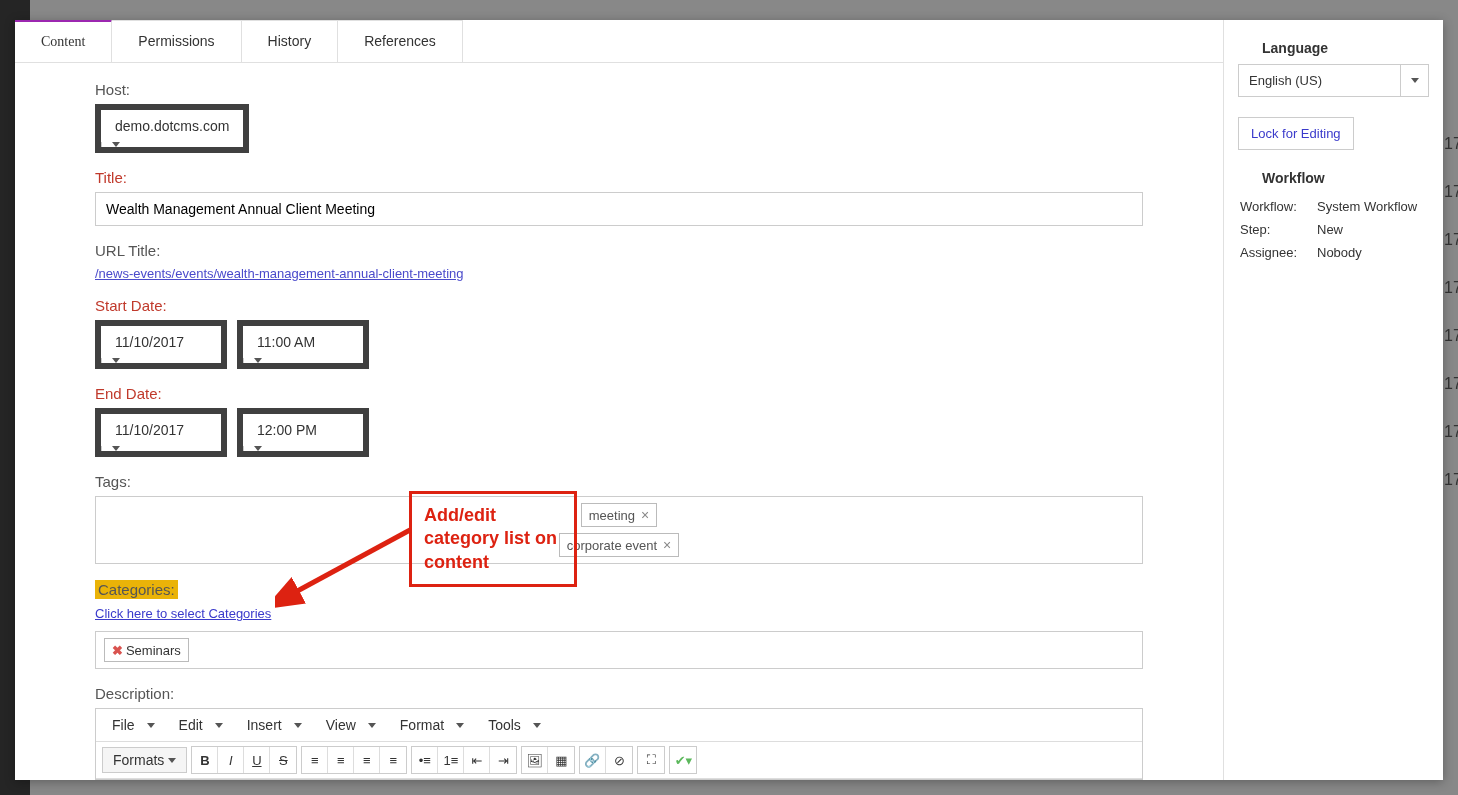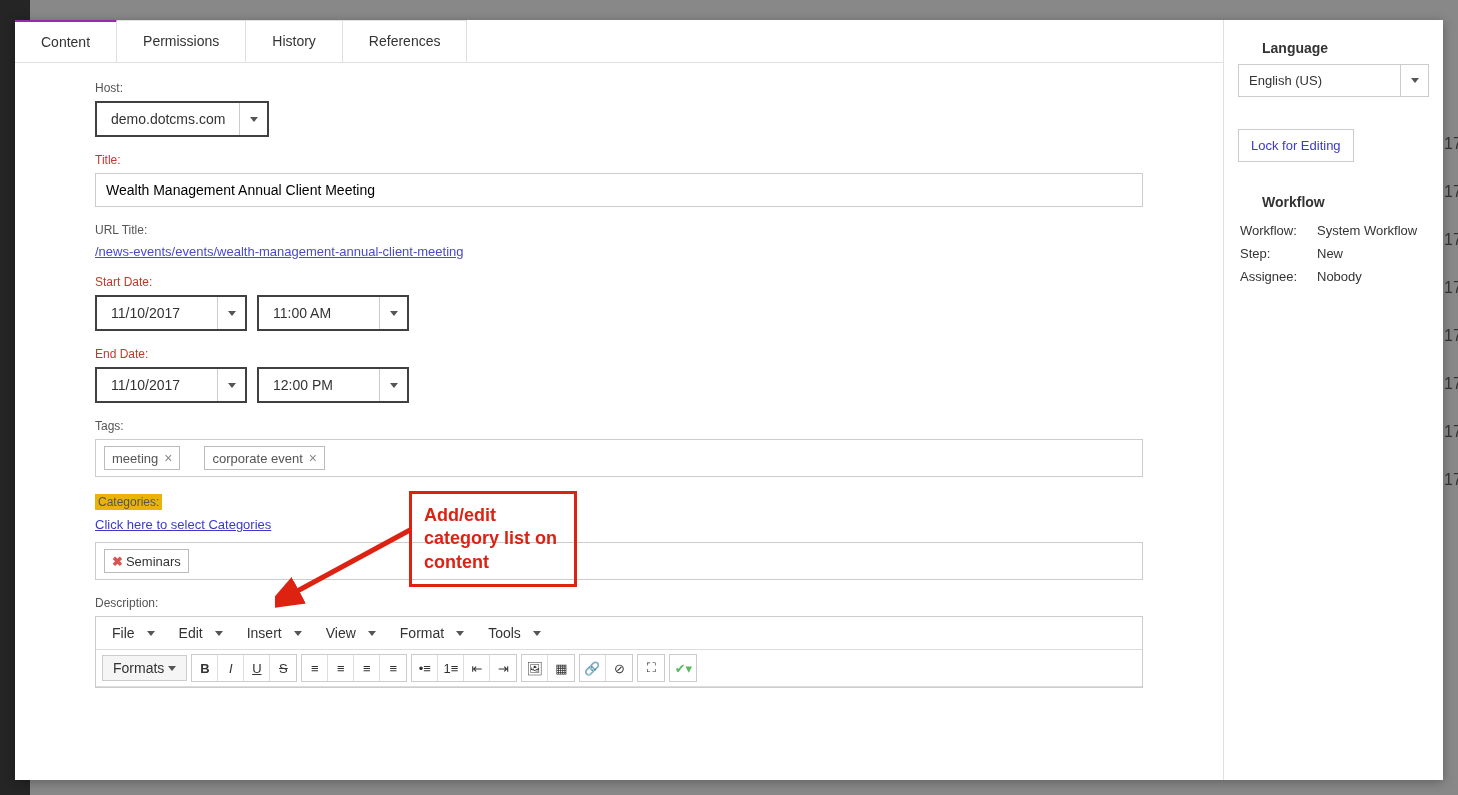--- a/index.html
+++ b/index.html
@@ -19,43 +19,43 @@
   .close-x::before { content: "✕"; }
 
   .modal-body { flex: 1; display: flex; overflow: hidden; }
 
   
   .left { flex: 1; overflow-y: auto; }
 
   
   .tabs { display: flex; border-bottom: 1px solid #e0e0e0; }
   .tab { padding: 12px 26px; border-right: 1px solid #e0e0e0; cursor: pointer; font-size: 14px; color: #333; background: #fff; }
-  .tab.active { border-top: 3px solid #9c27b0; border-right: 1px solid #e0e0e0; margin-top:-1px; font-weight: 500; }
+  .tab.active { border-top: 3px solid #9c27b0; border-right: 1px solid #e0e0e0; margin-top:-1px; font-weight: 500; font-family: Liberation Serif, serif; }
   .tab:not(.active) { border-top: 1px solid #e0e0e0; }
 
   
   .form { padding: 18px 80px 10px 80px; }
   .field { margin-bottom: 16px; }
-  .label { display: block; margin-bottom: 6px; font-size: 12px; color: #555; }
+  .label { display: block; margin-bottom: 6px; font-size: 15px; color: #555; }
   .label.req { color: #c0392b; font-weight: 500; }
   .label.highlight { background: #eab308; display:inline-block; padding: 1px 3px;}
   .text-input { width: 100%; padding: 8px 10px; border: 1px solid #ccc; font-size: 14px; }
 
-  .combo { display: inline-flex; border: 2px solid #404040; }
+  .combo { display: inline-flex; border: 6px solid #404040; flex-direction: column; }
   .combo-val { padding: 8px 14px; min-width: 120px; background:#fff; }
   .combo-btn { border-left: 1px solid #ccc; width: 28px; display:flex; align-items:center; justify-content:center; background:#fff; cursor:pointer; }
   .caret { width:0;height:0;border-left:4px solid transparent;border-right:4px solid transparent;border-top:5px solid #555; }
 
   .row-inline { display:flex; gap:10px; }
 
   .link { color: #3a3acb; text-decoration: underline; cursor: pointer; font-size:13px; }
   .link.url { color:#4a4acb; }
 
   
-  .tags-box { border:1px solid #ccc; padding:6px 8px; min-height:38px; display:flex; gap:24px; flex-wrap:wrap; align-items:center; }
+  .tags-box { border:1px solid #ccc; padding:6px 8px; min-height:38px; display:flex; gap:6px; flex-wrap:wrap; align-items:center;flex-direction:column; }
   .tag-pill { border:1px solid #bbb; padding:3px 7px; font-size:13px; color:#555; display:inline-flex; align-items:center; gap:6px; }
   .tag-x { font-size:14px; cursor:pointer; color:#888; }
 
   
   .cats-box { border:1px solid #ccc; padding:6px 8px; min-height:38px; display:flex; gap:6px; }
   .cat-pill { border:1px solid #bbb; padding:3px 7px; font-size:13px; display:inline-flex; align-items:center; gap:3px; }
   .red-x { color:#d9534f; font-weight:bold; }
 
   
   .editor { border:1px solid #ccc; }
@@ -66,21 +66,21 @@
   .ed-btn:last-child { border-right:none; }
   .formats-btn { border:1px solid #ccc; padding:4px 10px; background:#f5f5f5; display:flex; align-items:center; gap:4px; cursor:pointer;}
   .chk { color:#5cb85c; }
 
   
   .right { width: 220px; border-left: 1px solid #e0e0e0; padding: 20px 14px; font-size: 13px; }
   .side-hdr { font-weight: 700; margin-bottom: 8px; font-size: 14px; padding-left: 24px; }
   .side-sel { border:1px solid #ccc; display:flex; }
   .side-sel-val { flex:1; padding:8px 10px; }
   .side-sel-btn { width:28px; border-left:1px solid #ccc; display:flex; align-items:center; justify-content:center; cursor:pointer; }
-  .lock-btn { border:1px solid #ccc; padding:8px 12px; margin:32px 0; display:inline-block; cursor:pointer; color:#3a3acb; font-size:13px;}
+  .lock-btn { border:1px solid #ccc; padding:8px 12px; margin:20px 0; display:inline-block; cursor:pointer; color:#3a3acb; font-size:13px;}
   .wf-tbl { width:100%; font-size:13px; }
   .wf-tbl td { padding:3px 0; }
   .wf-tbl td:first-child { width:75px; color:#333; }
 
   
   .annot-box { position:absolute; border:3px solid #d21; color:#d21; font-weight:700; font-size:18px; line-height:1.3; padding:10px 12px; background:transparent; pointer-events:none; }
   .arrow { position:absolute; pointer-events:none; }
 </style>
 </head>
 <body>

